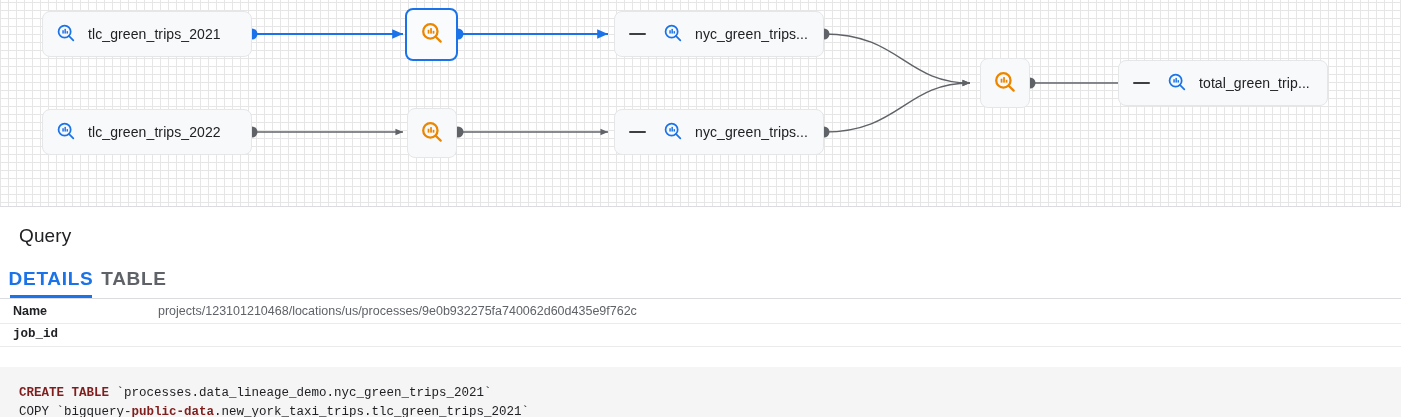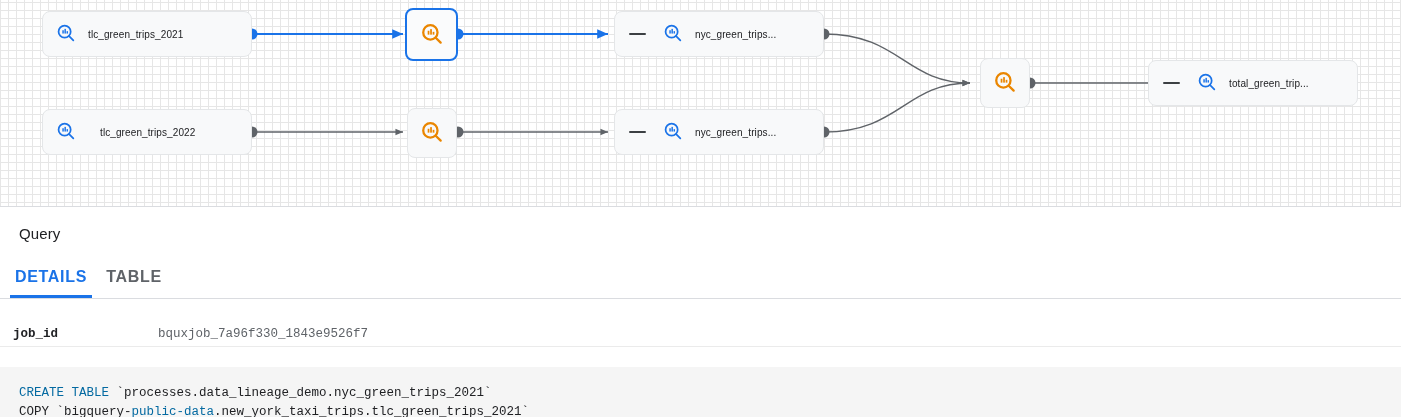--- a/index.html
+++ b/index.html
@@ -34,21 +34,21 @@
   }
   .edges{position:absolute;left:0;top:0;width:1401px;height:207px;}
 
   .node{
     position:absolute;
     background:#f8f9fa;
     border:1px solid #e4e6e8;
     border-radius:8px;
     box-sizing:border-box;
     display:flex;align-items:center;
-    font-size:10px;color:#202124;
+    font-size:14px;color:#202124;
     white-space:nowrap;overflow:hidden;
   }
   .node.selected{
     border:2px solid #1a73e8;
     background:#fafbfc;
   }
   .node .lbl{
     overflow:hidden;text-overflow:ellipsis;white-space:nowrap;
     letter-spacing:0.1px;
   }
@@ -64,30 +64,30 @@
   }
   .drag-handle{
     position:absolute;left:765px;top:212px;width:26px;height:4px;
     background:#d6d6d6;border-radius:2px;
   }
 
   
   .panel{position:absolute;left:0;top:207px;width:1401px;height:210px;background:#fff;}
   .panel-title{
     position:absolute;left:19px;top:18px;
-    font-size:15px;color:#202124;letter-spacing:0.1px;
+    font-size:19px;color:#202124;letter-spacing:0.1px;
   }
   .tabs{
     position:absolute;left:0;top:56px;width:1401px;height:35px;
     border-bottom:1px solid #dadce0;
   }
   .tab{
     position:absolute;top:0;height:35px;
     display:flex;align-items:flex-start;justify-content:center;
-    font-size:16px;font-weight:bold;letter-spacing:0.7px;
+    font-size:19px;font-weight:bold;letter-spacing:0.7px;
     color:#5f6368;padding-top:5px;box-sizing:border-box;
     cursor:pointer;
   }
   .tab.active{color:#1a73e8;border-bottom:3px solid #1a73e8;}
   #tab-details{left:10px;width:82px;}
   #tab-runs{left:104px;width:60px;}
 
   .kv-row{
     position:absolute;left:0;width:1401px;height:23px;
     border-bottom:1px solid #ebebeb;
@@ -110,21 +110,21 @@
 
   .sql{
     position:absolute;left:0;top:160px;width:1401px;height:57px;
     background:#f5f5f5;
     font-family:"Liberation Mono","DejaVu Sans Mono",monospace;
     font-size:12.5px;line-height:19px;
     color:#202124;
     padding:17px 0 0 19px;box-sizing:border-box;
     white-space:pre;
   }
-  .kw{color:#0369a1;}
+  .kw{color:#7f1d1d;font-weight:bold;}
 </style>
 </head>
 <body>
 
 <div class="app">
 
   <div class="canvas">
 
     <svg class="edges" viewBox="0 0 1401 207" width="1401" height="207">
       <defs>
@@ -164,21 +164,21 @@
           <circle cx="10.5" cy="10.5" r="6.6" fill="none" stroke="#1a73e8" stroke-width="1.9"></circle>
           <rect x="8" y="9" width="1.6" height="3.6" fill="#1a73e8"></rect>
           <rect x="10.3" y="7.5" width="1.6" height="5.1" fill="#1a73e8"></rect>
           <rect x="12.6" y="10" width="1.6" height="2.6" fill="#1a73e8"></rect>
           <line x1="15.4" y1="15.4" x2="20" y2="20" stroke="#1a73e8" stroke-width="1.9" stroke-linecap="round"></line>
         </svg>
       </span>
       <span class="lbl" style="margin-left:11px;">tlc_green_trips_2021</span>
     </div>
 
-    <div class="node" id="n-tlc2022" style="left:42px;top:109px;width:210px;height:46px;padding:0 12px;gap:12px;">
+    <div class="node" id="n-tlc2022" style="left:42px;top:109px;width:210px;height:46px;padding:0 12px;">
       <span class="icon">
         <svg width="22" height="22" viewBox="0 0 24 24">
           <circle cx="10.5" cy="10.5" r="6.6" fill="none" stroke="#1a73e8" stroke-width="1.9"></circle>
           <rect x="8" y="9" width="1.6" height="3.6" fill="#1a73e8"></rect>
           <rect x="10.3" y="7.5" width="1.6" height="5.1" fill="#1a73e8"></rect>
           <rect x="12.6" y="10" width="1.6" height="2.6" fill="#1a73e8"></rect>
           <line x1="15.4" y1="15.4" x2="20" y2="20" stroke="#1a73e8" stroke-width="1.9" stroke-linecap="round"></line>
         </svg>
       </span>
       <span class="lbl" style="margin-left:11px;">tlc_green_trips_2022</span>
@@ -241,21 +241,21 @@
         <svg width="26" height="26" viewBox="0 0 24 24">
           <circle cx="10.5" cy="10.5" r="6.6" fill="none" stroke="#ea8600" stroke-width="2.1"></circle>
           <rect x="8" y="9" width="1.6" height="3.6" fill="#ea8600"></rect>
           <rect x="10.3" y="7.5" width="1.6" height="5.1" fill="#ea8600"></rect>
           <rect x="12.6" y="10" width="1.6" height="2.6" fill="#ea8600"></rect>
           <line x1="15.4" y1="15.4" x2="20" y2="20" stroke="#ea8600" stroke-width="2.1" stroke-linecap="round"></line>
         </svg>
       </span>
     </div>
 
-    <div class="node" id="n-total" style="left:1148px;top:60px;width:210px;height:46px;padding:0 14px;">
+    <div class="node" id="n-total" style="left:1118px;top:60px;width:210px;height:46px;padding:0 14px;">
       <span class="dash"></span>
       <span class="icon" style="margin-left:16px;">
         <svg width="22" height="22" viewBox="0 0 24 24">
           <circle cx="10.5" cy="10.5" r="6.6" fill="none" stroke="#1a73e8" stroke-width="1.9"></circle>
           <rect x="8" y="9" width="1.6" height="3.6" fill="#1a73e8"></rect>
           <rect x="10.3" y="7.5" width="1.6" height="5.1" fill="#1a73e8"></rect>
           <rect x="12.6" y="10" width="1.6" height="2.6" fill="#1a73e8"></rect>
           <line x1="15.4" y1="15.4" x2="20" y2="20" stroke="#1a73e8" stroke-width="1.9" stroke-linecap="round"></line>
         </svg>
       </span>
@@ -269,24 +269,27 @@
 
   <div class="panel">
 
     <div class="panel-title">Query</div>
 
     <div class="tabs">
       <div class="tab active" id="tab-details">DETAILS</div>
       <div class="tab" id="tab-runs">TABLE</div>
     </div>
 
+    <div class="kv-row" id="row-name">
+      <span class="kv-key">Name</span>
+      <span class="kv-val">projects/123101210468/locations/us/processes/9e0b932275fa740062d60d435e9f762c</span>
+    </div>
 
     <div class="kv-row" id="row-jobid">
       <span class="kv-key">job_id</span>
-      <span class="kv-val">bquxjob_7a96f330_1843e9526f7</span>
     </div>
 
     <div class="kv-trail"></div>
 
     <div class="sql"><span class="kw">CREATE TABLE</span><span> `processes.data_lineage_demo.nyc_green_trips_2021`</span>
 <span>COPY `bigquery-</span><span class="kw">public-data</span><span>.new_york_taxi_trips.tlc_green_trips_2021`</span></div>
 
   </div>
 </div>
 

